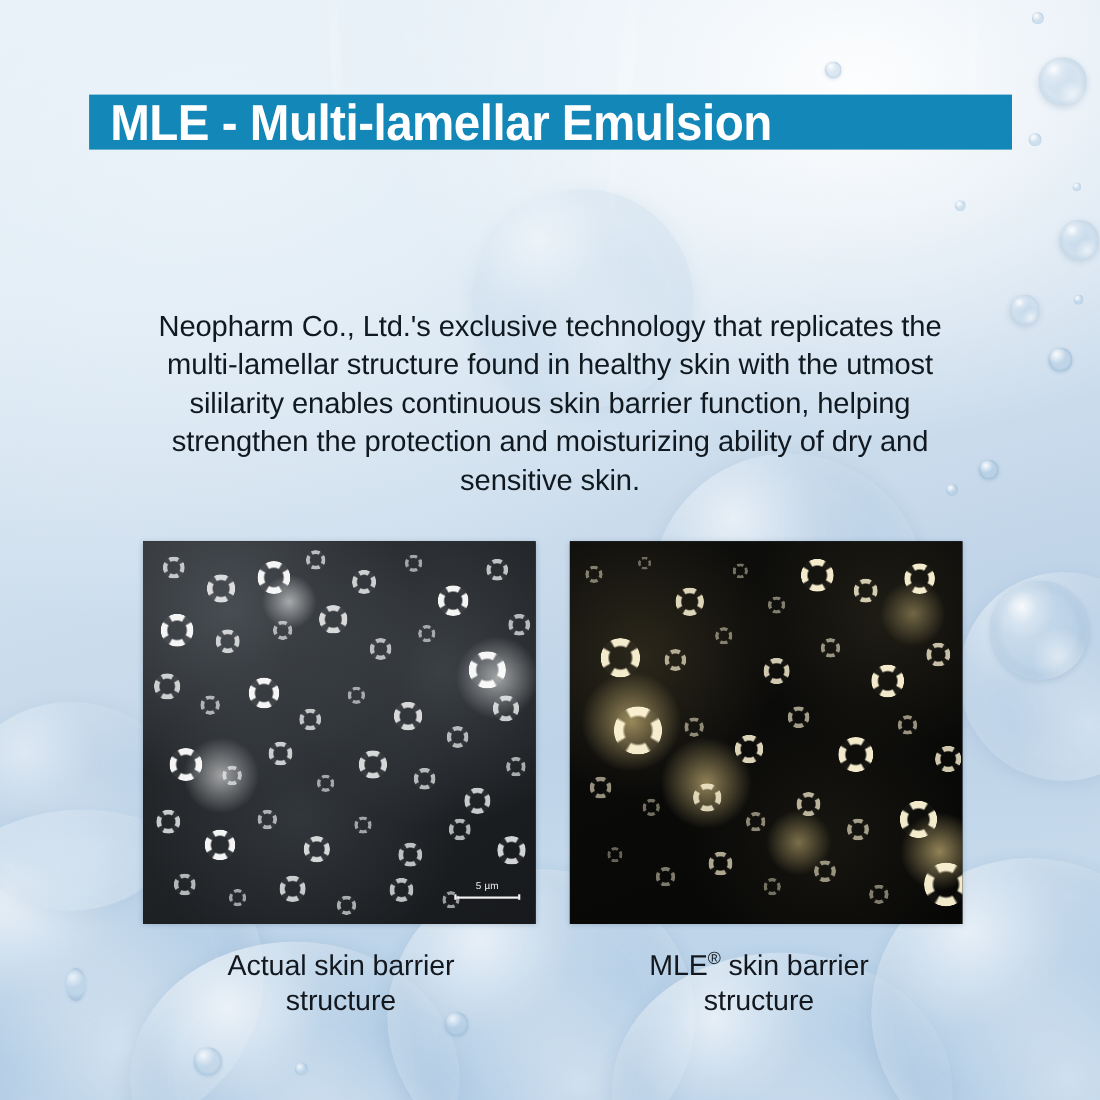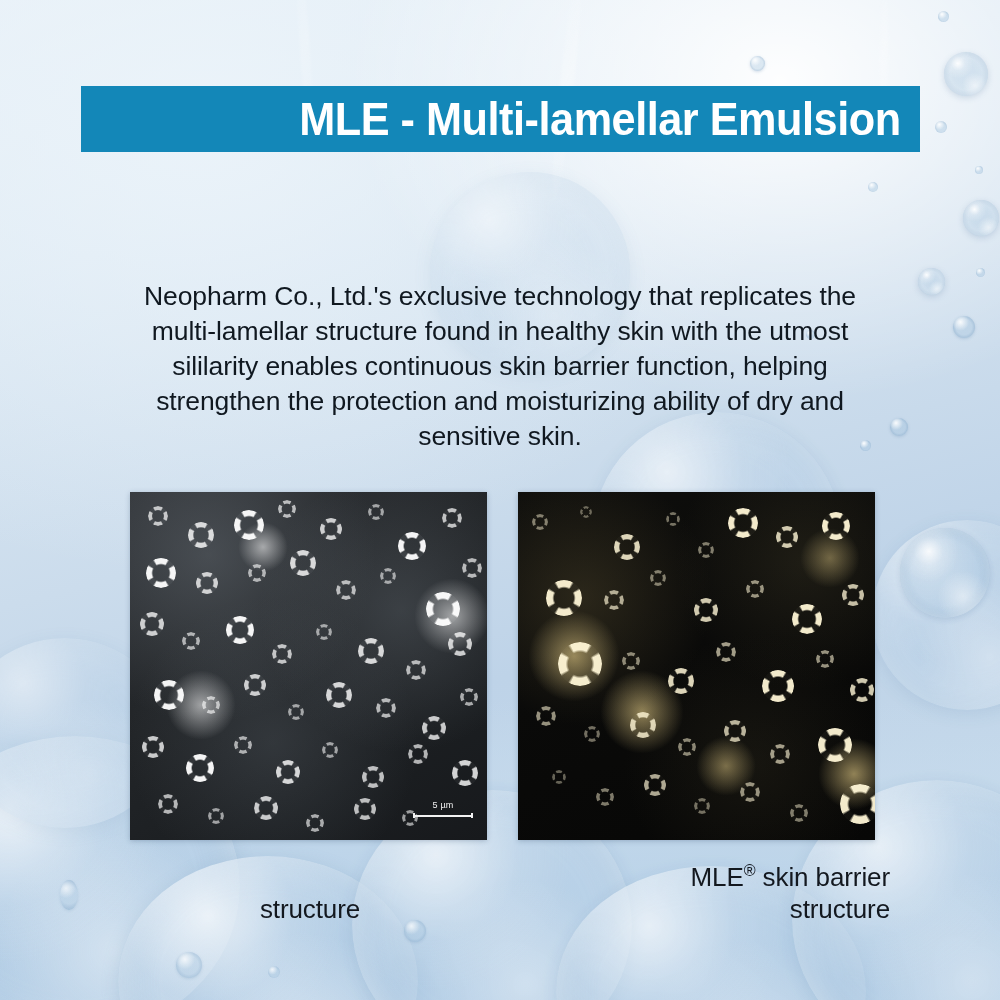--- a/index.html
+++ b/index.html
@@ -58,22 +58,22 @@
     background:linear-gradient(180deg, rgba(202,222,238,0) 0%, rgba(198,219,237,.55) 25%, rgba(186,211,233,.75) 60%, rgba(174,203,229,.8) 100%);
   }
   .streak{
     position:absolute;border-radius:50%;
     background:linear-gradient(110deg, rgba(255,255,255,0) 0%, rgba(255,255,255,.75) 48%, rgba(255,255,255,0) 100%);
     filter:blur(1.2px);
   }
 
   
   #title-banner{
-    position:absolute;left:81px;top:86px;width:839px;height:66px;
-    display:flex;align-items:center;justify-content:flex-end;
+    position:absolute;left:81px;top:86px;width:839px;height:50px;
+    display:flex;align-items:center;justify-content:flex-start;
     box-sizing:border-box;
   }
   #title-text{
     color:#ffffff;
     font-size:46px;
     font-weight:bold;
     letter-spacing:-.5px;
     white-space:nowrap;
     line-height:1;
     transform:scaleX(.94);
@@ -168,21 +168,21 @@
   
   .caption{
     position:absolute;
     text-align:center;
     color:#13181f;
     font-size:26px;
     line-height:32px;
     letter-spacing:-.1px;
   }
   #caption-left{left:110px;top:861px;width:400px;}
-  #caption-right{left:490px;top:861px;width:400px;text-align:right;}
+  #caption-right{left:490px;top:861px;width:400px;}
   .caption sup{font-size:.62em;vertical-align:super;line-height:0;}
 </style>
 </head>
 <body>
 
 <div id="stage">
 
   <div class="bg-layer">
 
     <div class="gel" style="left:592px;top:412px;width:250px;height:250px;opacity:.85;"></div>
@@ -333,21 +333,21 @@
     <div class="mx" style="left:34px;top:278px;width:14px;height:14px;opacity:.4;"></div>
     <div class="mx" style="left:78px;top:296px;width:18px;height:18px;opacity:.5;"></div>
     <div class="mx" style="left:126px;top:282px;width:22px;height:22px;opacity:.7;"></div>
     <div class="mx" style="left:176px;top:306px;width:16px;height:16px;opacity:.45;"></div>
     <div class="mx" style="left:222px;top:290px;width:20px;height:20px;opacity:.6;"></div>
     <div class="mx" style="left:272px;top:312px;width:18px;height:18px;opacity:.5;"></div>
     <div class="mx" style="left:322px;top:292px;width:40px;height:40px;"></div>
   </div>
 
   <div class="caption" id="caption-left">
-    <br>
+    <span>Actual skin barrier</span><br>
     <span>structure</span>
   </div>
 
   <div class="caption" id="caption-right">
     <span>MLE</span><sup>®</sup><span> skin barrier</span><br>
     <span>structure</span>
   </div>
 
 </div>
 

